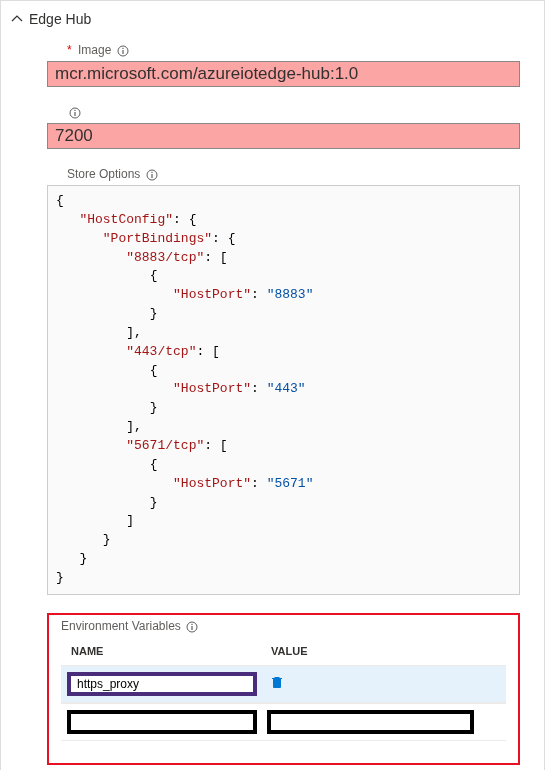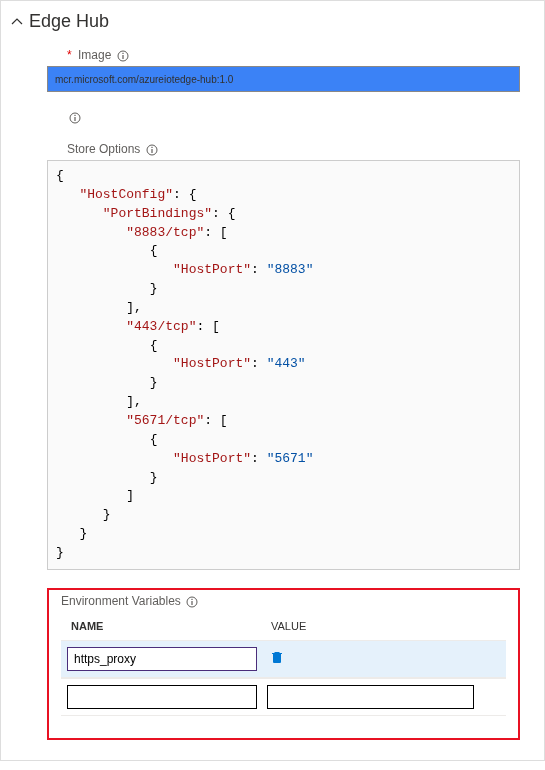--- a/index.html
+++ b/index.html
@@ -22,21 +22,21 @@
     align-items: center;
     padding: 10px 0 16px 0;
     margin-left: -14px;
   }
   .chevron {
     width: 12px;
     height: 12px;
     margin-right: 6px;
   }
   .section-title {
-    font-size: 18px;
+    font-size: 14px;
     font-weight: 400;
     color: #323130;
   }
   .field {
     margin: 0 0 18px 22px;
   }
   .field-label {
     display: block;
     font-size: 12px;
     color: #605e5c;
@@ -49,24 +49,24 @@
     width: 12px;
     height: 12px;
     vertical-align: middle;
     margin-left: 2px;
   }
   .text-input {
     width: 100%;
     height: 26px;
     padding: 3px 7px;
     border: 1px solid #8a8886;
-    font-size: 10px;
+    font-size: 17px;
     font-family: inherit;
     color: #323130;
-    background: #3b82f6;
+    background: #fca5a5;
   }
   .code-box {
     border: 1px solid #ccc;
     background: #fafafa;
     padding: 6px 8px;
     min-height: 380px;
     font-family: Consolas, "Courier New", monospace;
     font-size: 13px;
     line-height: 1.45;
     white-space: pre;
@@ -88,37 +88,37 @@
   }
   .env-table {
     width: 100%;
   }
   .env-head {
     display: flex;
     padding: 0 6px 8px 10px;
     justify-content: center;
   }
   .env-head .col-name { flex: 0 0 200px; font-size: 11px; font-weight:600; color:#323130;}
-  .env-head .col-value { flex: 1; font-size: 11px; font-weight:400; color:#323130;}
+  .env-head .col-value { flex: 1; font-size: 11px; font-weight:700; color:#323130;}
   .env-row {
     display: flex;
     align-items: center;
     padding: 6px 6px;
     border-top: 1px solid #edebe9;
     border-bottom: 1px solid #edebe9;
   }
   .env-row.active { background: #e5f1fb; }
   .env-row .cell-name { flex: 0 0 200px; padding-right:10px;}
   .env-row .cell-value { flex: 1; padding-right:6px;}
   .env-row .cell-action { flex: 0 0 20px; display:flex; justify-content:center;}
   .env-input {
     width: 100%;
     height: 24px;
     padding: 2px 6px;
-    border: 1px solid #000000;
+    border: 4px solid #000000;
     font-size: 12px;
     font-family: inherit;
     background:#fff;
   }
   .env-row.active .env-input { border-color: #4a2d7a; }
   .trash-btn {
     background: none;
     border: none;
     padding: 0;
     cursor: pointer;
@@ -157,20 +157,21 @@
   <div class="field">
     <label class="field-label">
       <span class="info-icon">
         <svg viewBox="0 0 12 12" width="12" height="12">
             <circle cx="6" cy="6" r="5" fill="none" stroke="#605e5c" stroke-width="1"></circle>
             <rect x="5.4" y="5" width="1.2" height="4" fill="#605e5c"></rect>
             <rect x="5.4" y="2.8" width="1.2" height="1.2" fill="#605e5c"></rect>
           </svg>
       </span>
     </label>
+    <input type="text" class="text-input" value="7200" style="">
   </div>
 
   <div class="field">
     <label class="field-label">
       <span>Store Options</span>
       <span class="info-icon">
         <svg viewBox="0 0 12 12" width="12" height="12">
             <circle cx="6" cy="6" r="5" fill="none" stroke="#605e5c" stroke-width="1"></circle>
             <rect x="5.4" y="5" width="1.2" height="4" fill="#605e5c"></rect>
             <rect x="5.4" y="2.8" width="1.2" height="1.2" fill="#605e5c"></rect>

